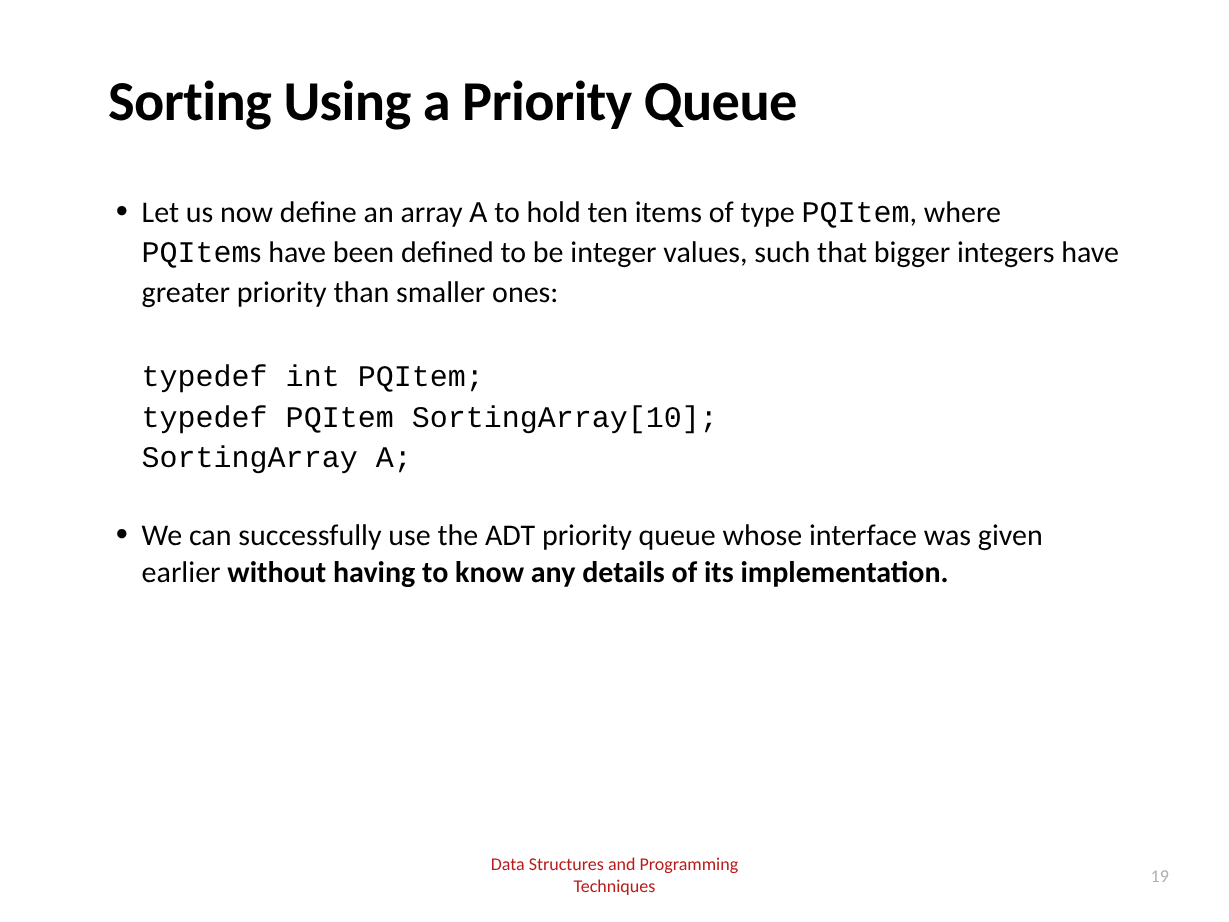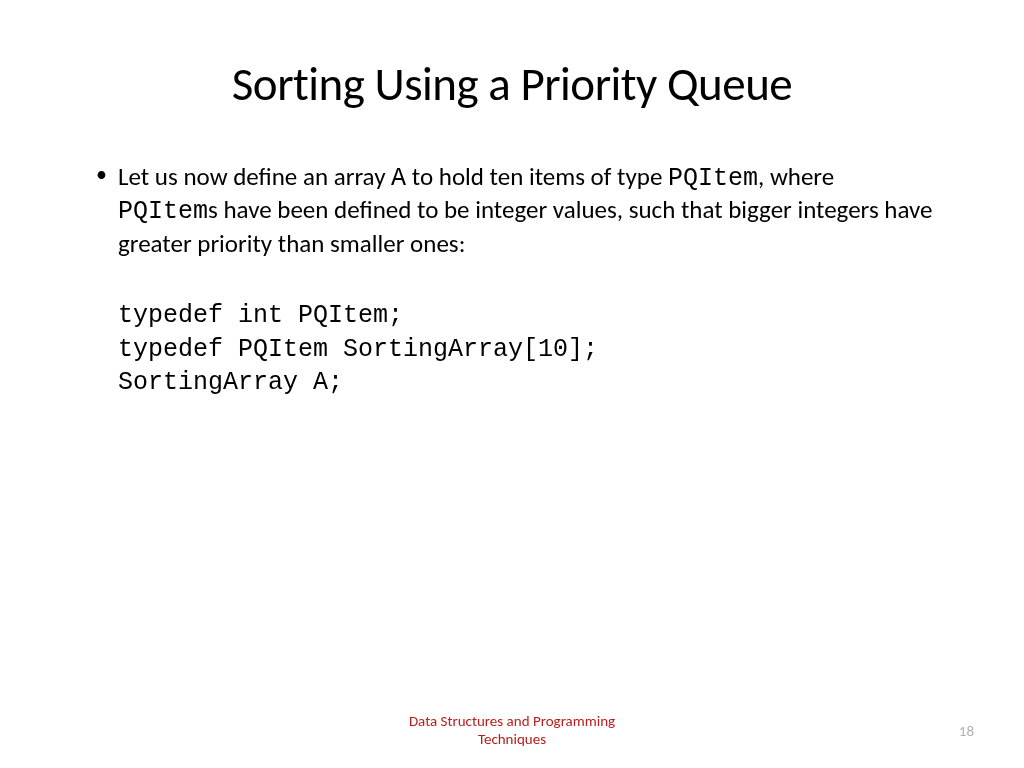--- a/index.html
+++ b/index.html
@@ -16,22 +16,22 @@
       position: relative;
       overflow: hidden;
     }
     .slide {
       padding: 55px 90px 0 90px;
       height: 100%;
       position: relative;
     }
     .title {
       font-size: 47px;
-      font-weight: 400;
-      text-align: center;
+      font-weight: 700;
+      text-align: left;
       margin-bottom: 48px;
       letter-spacing: -0.5px;
     }
     .content {
       font-size: 25px;
       line-height: 1.25;
     }
     ul {
       list-style: none;
       padding-left: 0;
@@ -101,20 +101,23 @@
       </li>
     </ul>
 
     <div class="code-block">
       <div class="code-line">typedef int PQItem;</div>
       <div class="code-line">typedef PQItem SortingArray[10];</div>
       <div class="code-line">SortingArray A;</div>
     </div>
 
     <ul>
+      <li>
+        <span>We can successfully use the ADT priority queue whose interface was given earlier </span><span class="bold">without having to know any details of its implementation.</span>
+      </li>
     </ul>
   </div>
 
   <div class="footer">
     <span class="footer-text">Data Structures and Programming Techniques</span>
   </div>
-  <div class="page-num">18</div>
+  <div class="page-num">19</div>
 </div>
 
 </body></html>

